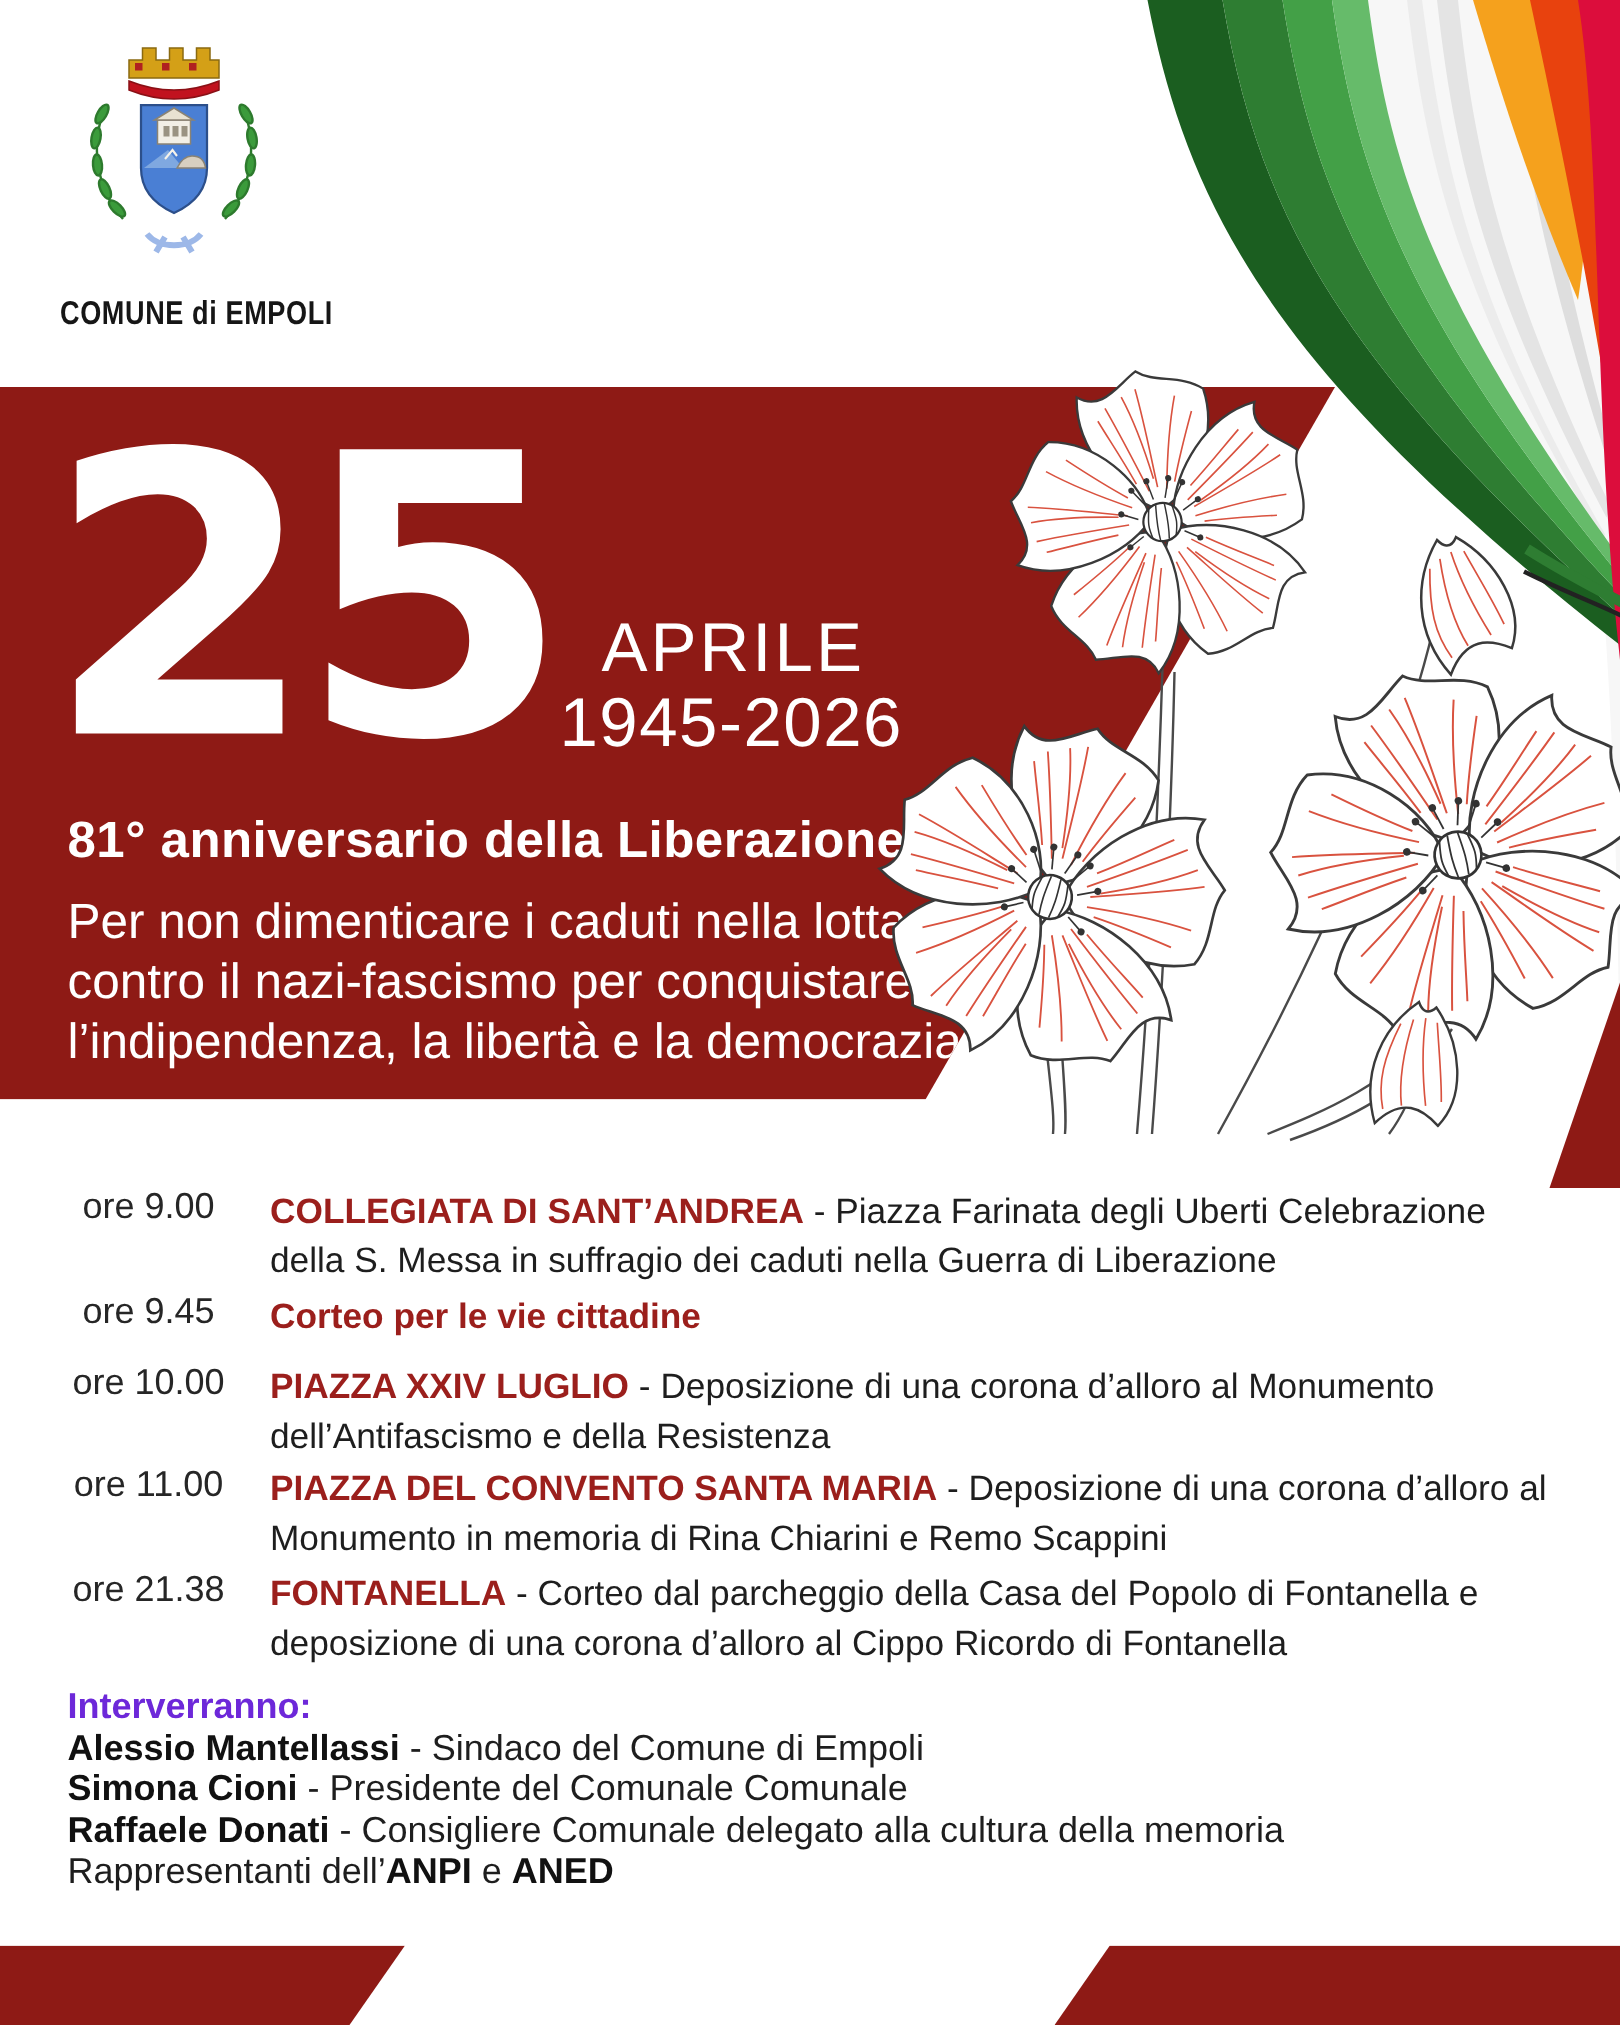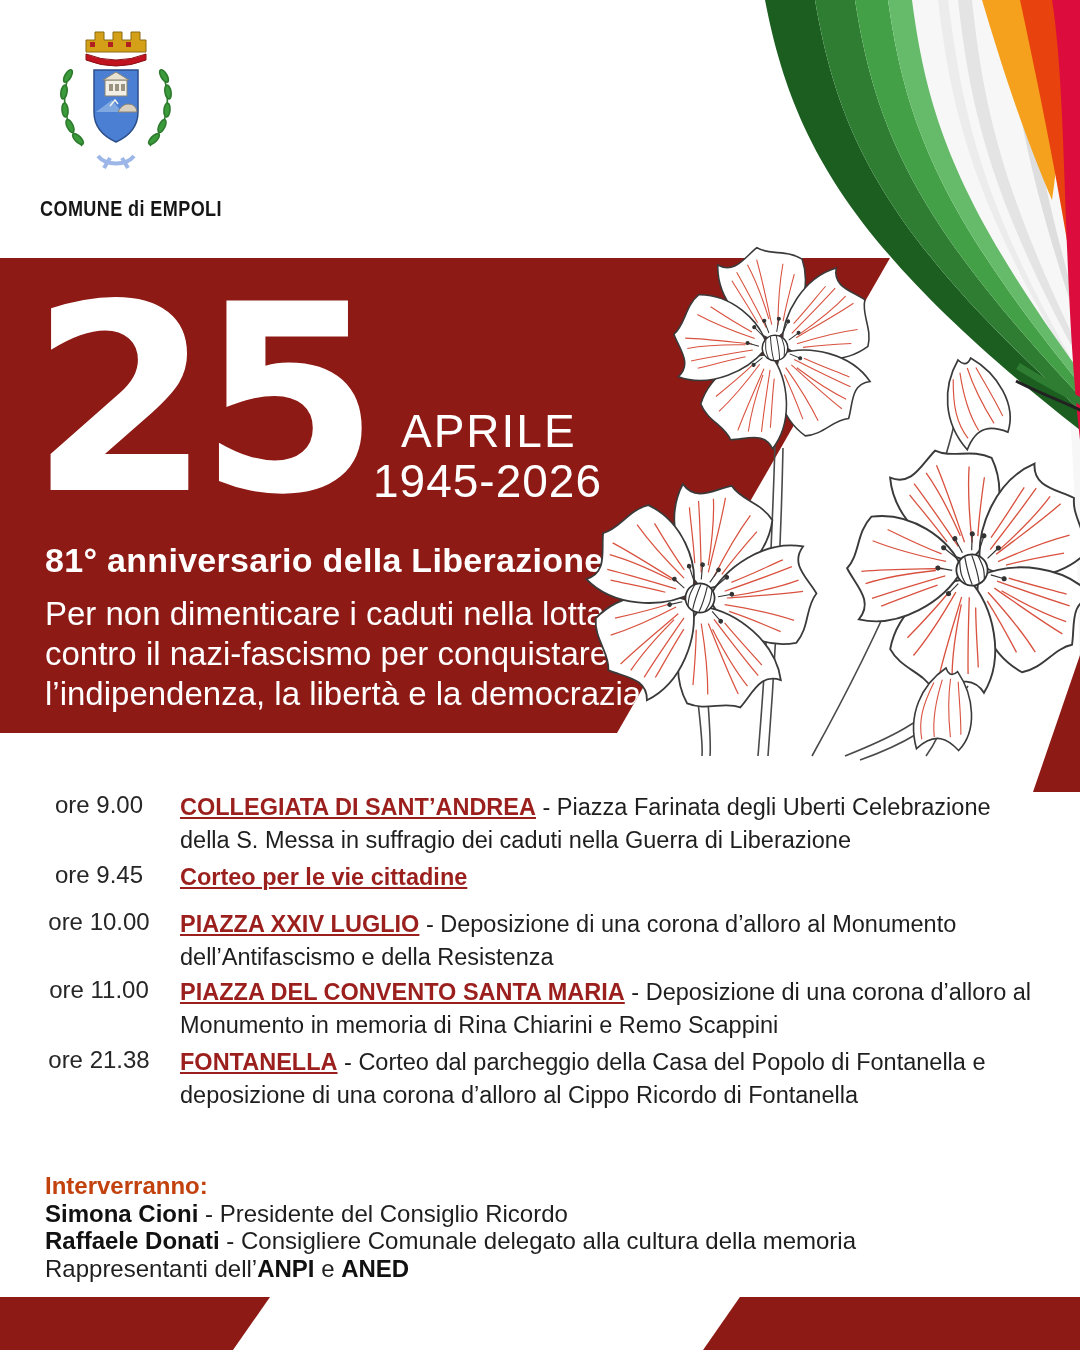--- a/index.html
+++ b/index.html
@@ -19,24 +19,24 @@
   .month{position:absolute;left:373px;top:146px;font-size:46px;font-weight:400;letter-spacing:2px;margin-left:28px;}
   .years{position:absolute;left:373px;top:196px;font-size:46px;font-weight:400;letter-spacing:1px;}
   .banner-title{position:absolute;left:45px;top:283px;font-size:34px;font-weight:700;letter-spacing:.3px;}
   .banner-sub{position:absolute;left:45px;top:336px;font-size:33px;font-weight:400;line-height:40px;}
   
   .poppies{position:absolute;left:560px;top:240px;width:520px;height:540px;z-index:3;}
   
   .row{position:absolute;left:0;width:1080px;z-index:4;}
   .time{position:absolute;left:40px;top:0;width:118px;text-align:center;font-size:24px;font-weight:400;color:#262626;}
   .desc{position:absolute;left:180px;top:0;width:858px;font-size:23.5px;line-height:33px;color:#1e1e1e;}
-  .venue{color:#9B1F1C;font-weight:700;text-decoration:underline;}
+  .venue{color:#9B1F1C;font-weight:700;}
   
   .speakers{position:absolute;left:45px;top:1124px;width:940px;font-size:24px;line-height:27.5px;color:#1e1e1e;z-index:4;}
-  .spk-head{color:#c2410c;font-weight:700;margin-top:48px;}
+  .spk-head{color:#6d28d9;font-weight:700;}
   .bold{font-weight:700;color:#111;}
   
   .corner-left{position:absolute;left:0;top:1297px;width:270px;height:53px;background:#8E1A15;
                clip-path:polygon(0 0,100% 0,86.3% 100%,0 100%);z-index:1;}
   .corner-right{position:absolute;left:700px;top:1297px;width:380px;height:53px;background:#8E1A15;
                 clip-path:polygon(10.5% 0,100% 0,100% 100%,0.8% 100%);z-index:1;}
 </style>
 </head>
 <body>
 
@@ -189,21 +189,22 @@
     <span class="time">ore 11.00</span>
     <div class="desc"><span class="venue">PIAZZA DEL CONVENTO SANTA MARIA</span><span> - Deposizione di una corona d’alloro al Monumento in memoria di Rina Chiarini e Remo Scappini</span></div>
   </div>
   <div class="row" style="top:1046px">
     <span class="time">ore 21.38</span>
     <div class="desc"><span class="venue">FONTANELLA</span><span> - Corteo dal parcheggio della Casa del Popolo di Fontanella e deposizione di una corona d’alloro al Cippo Ricordo di Fontanella</span></div>
   </div>
 
   <div class="speakers">
     <div class="spk-head">Interverranno:</div>
-    <div><span class="bold">Simona Cioni</span><span> - Presidente del Consiglio Ricordo</span></div>
+    <div><span class="bold">Alessio Mantellassi</span><span> - Sindaco del Comune di Empoli</span></div>
+    <div><span class="bold">Simona Cioni</span><span> - Presidente del Comunale Comunale</span></div>
     <div><span class="bold">Raffaele Donati</span><span> - Consigliere Comunale delegato alla cultura della memoria</span></div>
     <div><span>Rappresentanti dell’</span><span class="bold">ANPI</span><span> e </span><span class="bold">ANED</span></div>
   </div>
 
   <div class="corner-left"></div>
   <div class="corner-right"></div>
 
 </div>
 
 </body></html>

